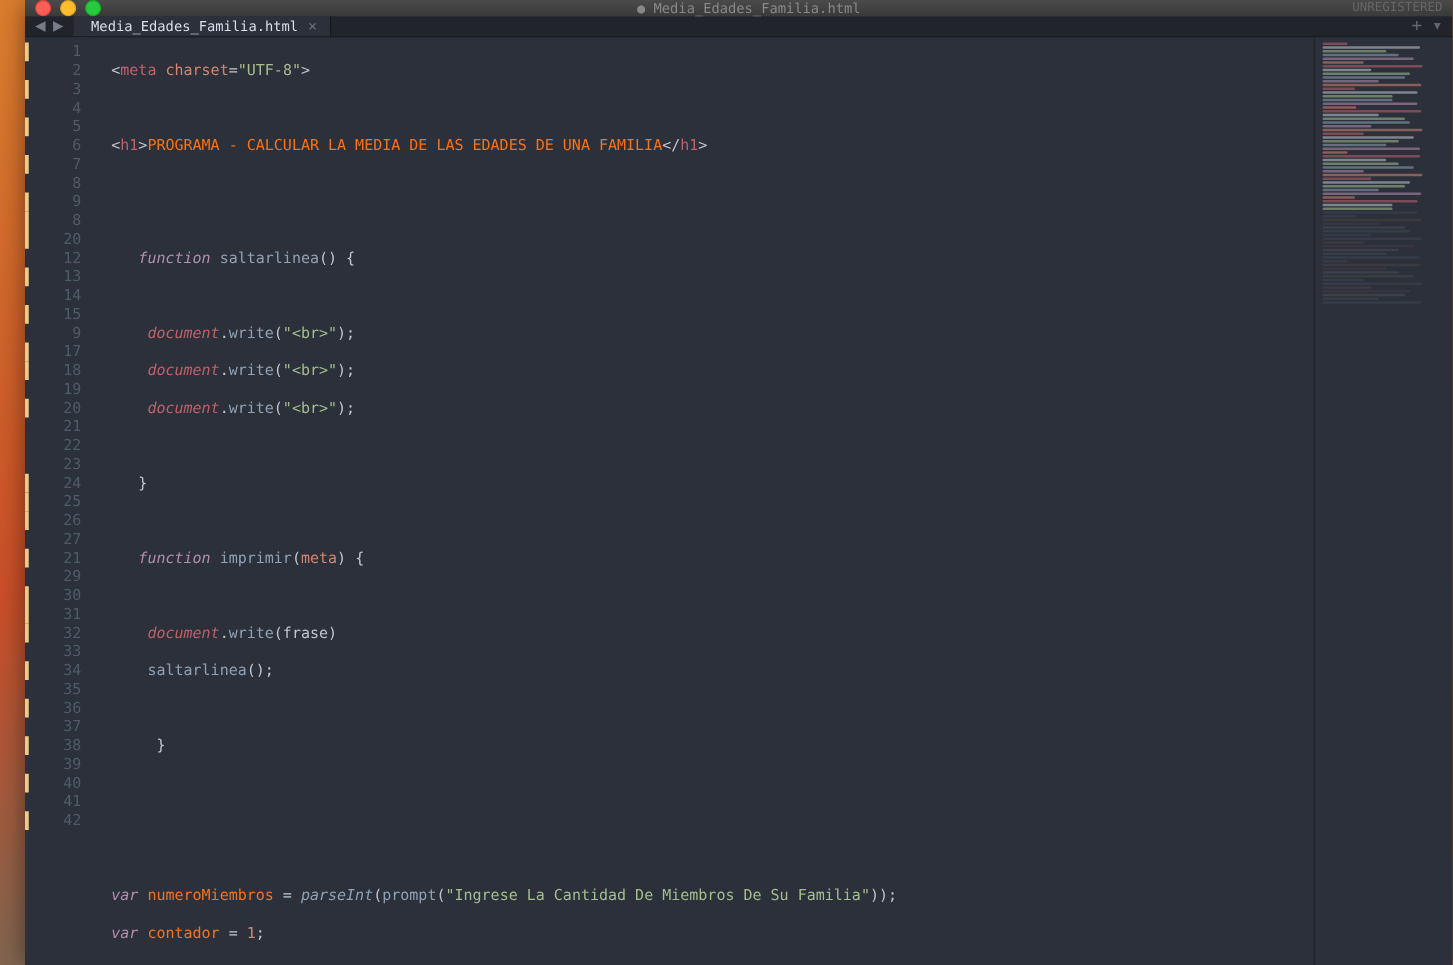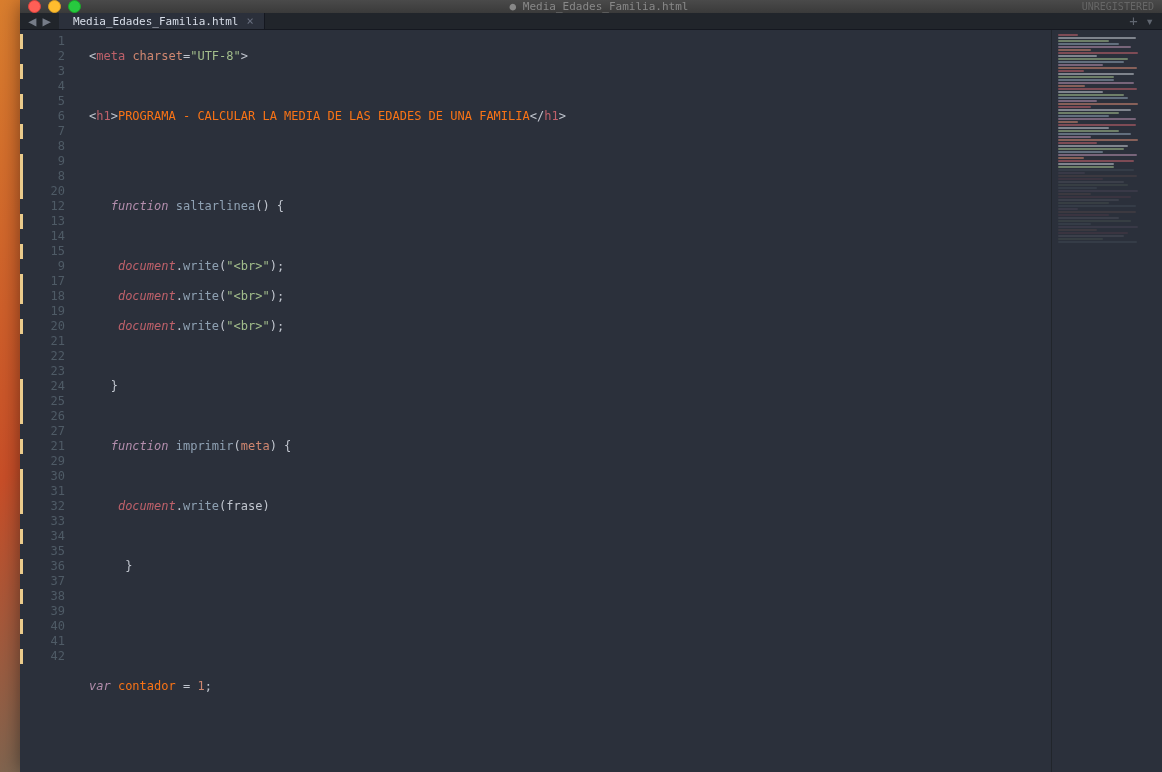--- a/index.html
+++ b/index.html
@@ -181,25 +181,27 @@
 <div class="line"></div>
 <div class="line">    <span class="obj">document</span><span class="pun">.</span><span class="fn">write</span><span class="pun">(</span><span class="str">"&lt;br&gt;"</span><span class="pun">);</span></div>
 <div class="line">    <span class="obj">document</span><span class="pun">.</span><span class="fn">write</span><span class="pun">(</span><span class="str">"&lt;br&gt;"</span><span class="pun">);</span></div>
 <div class="line">    <span class="obj">document</span><span class="pun">.</span><span class="fn">write</span><span class="pun">(</span><span class="str">"&lt;br&gt;"</span><span class="pun">);</span></div>
 <div class="line"></div>
 <div class="line">   <span class="pun">}</span></div>
 <div class="line"></div>
 <div class="line">   <span class="kw2">function</span><span class="fn"> imprimir</span><span class="pun">(</span><span class="attr">meta</span><span class="pun">) {</span></div>
 <div class="line"></div>
 <div class="line">    <span class="obj">document</span><span class="pun">.</span><span class="fn">write</span><span class="pun">(frase)</span></div>
+<div class="line">    <span class="fn">saltarlinea</span><span class="pun">();</span></div>
 <div class="line"></div>
 <div class="line">     <span class="pun">}</span></div>
 <div class="line"></div>
 <div class="line"></div>
 <div class="line"></div>
+<div class="line"><span class="kw2">var</span><span class="var"> numeroMiembros </span><span class="op">=</span><span> </span><span class="fni">parseInt</span><span class="pun">(</span><span class="fn">prompt</span><span class="pun">(</span><span class="str">"Ingrese La Cantidad De Miembros De Su Familia"</span><span class="pun">));</span></div>
 <div class="line"><span class="kw2">var</span><span class="var"> contador </span><span class="op">=</span><span> </span><span class="num">1</span><span class="pun">;</span></div>
 
 
 
 
 
 
 
 
 

